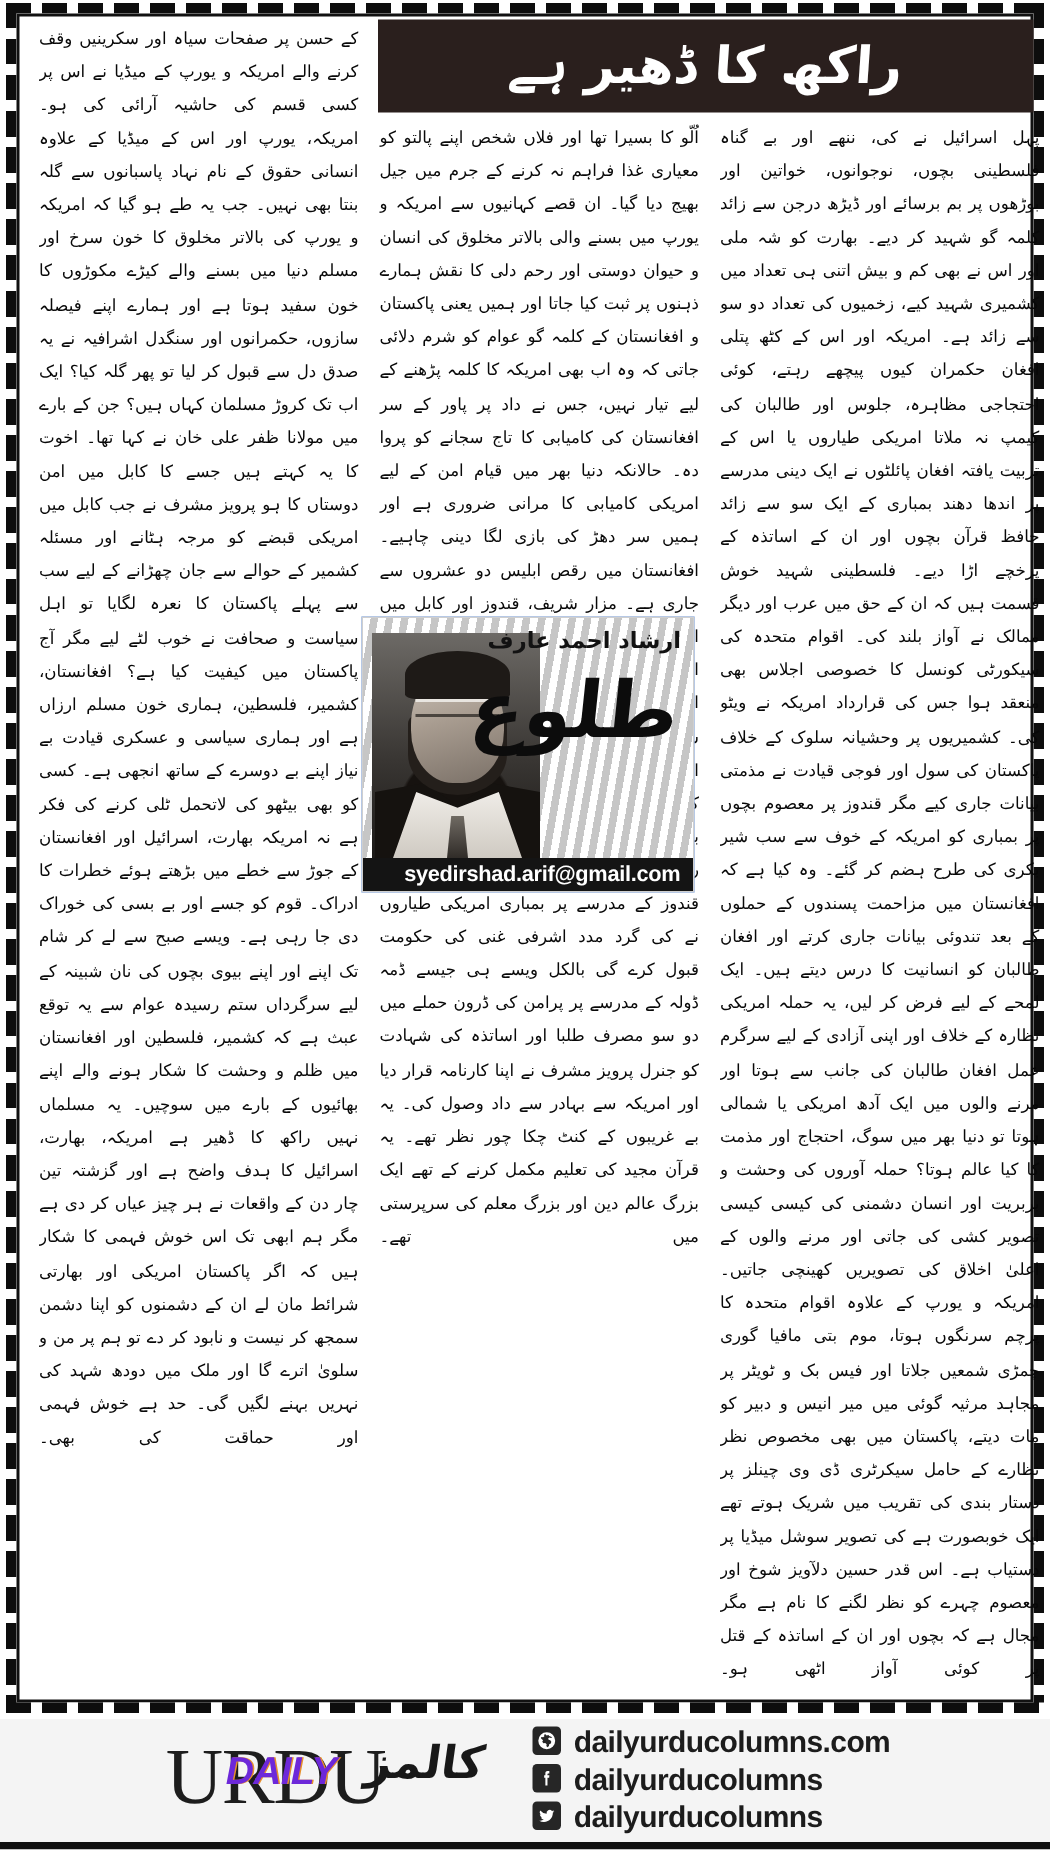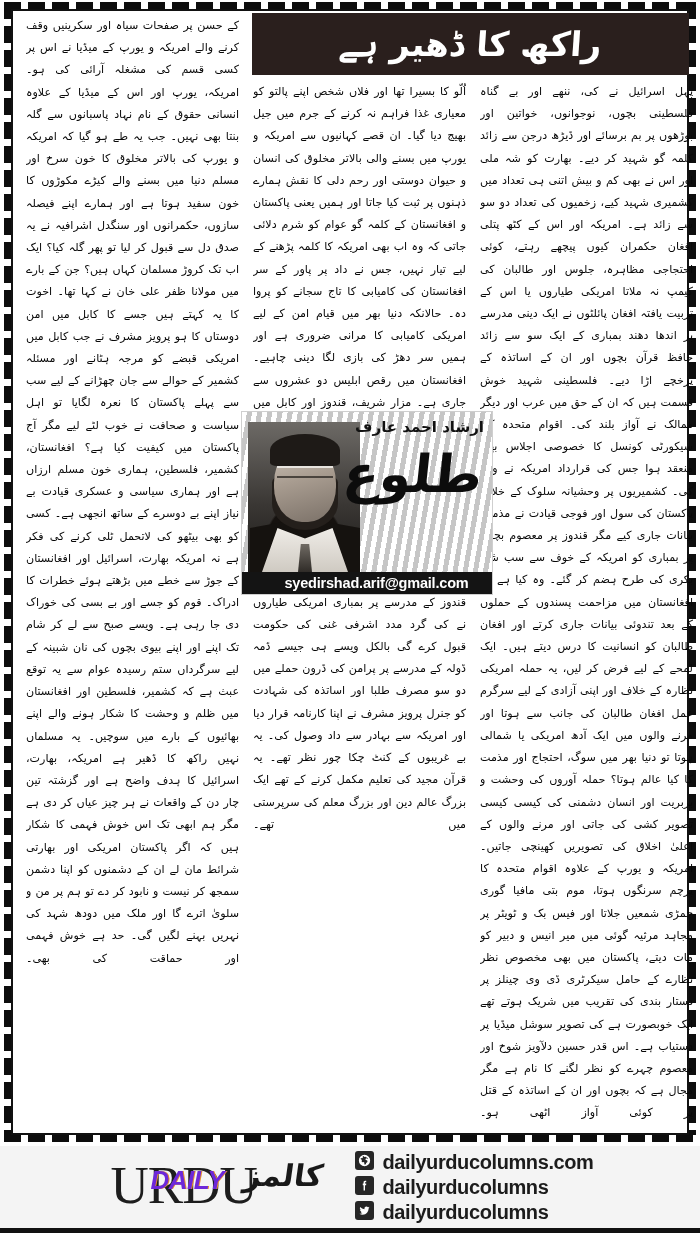--- a/index.html
+++ b/index.html
@@ -122,21 +122,21 @@
     text-align: center;
     text-align-last: center;
     display: block;
     margin: 4px 0 2px 0;
   }
 
   
   #author-block {
     position: absolute;
     left: 228px; top: 400px;
-    width: 252px; height: 184px;
+    width: 222px; height: 184px;
     background: #3b82f6;
     border: 1px solid #cfcfcf;
     overflow: hidden;
   }
   #author-bg {
     position: absolute; inset: 0;
     background:
       repeating-linear-gradient(100deg,
         #ffffff 0px, #ffffff 5px,
         #c6c6c6 5px, #c6c6c6 10px);
@@ -345,21 +345,21 @@
 
         <div class="col" id="col-1">
           <p class="body-text">پہل اسرائیل نے کی، ننھے اور بے گناہ فلسطینی بچوں، نوجوانوں، خواتین اور بوڑھوں پر بم برسائے اور ڈیڑھ درجن سے زائد کلمہ گو شہید کر دیے۔ بھارت کو شہ ملی اور اس نے بھی کم و بیش اتنی ہی تعداد میں کشمیری شہید کیے، زخمیوں کی تعداد دو سو سے زائد ہے۔ امریکہ اور اس کے کٹھ پتلی افغان حکمران کیوں پیچھے رہتے، کوئی احتجاجی مظاہرہ، جلوس اور طالبان کی کیمپ نہ ملاتا امریکی طیاروں یا اس کے تربیت یافتہ افغان پائلٹوں نے ایک دینی مدرسے پر اندھا دھند بمباری کے ایک سو سے زائد حافظ قرآن بچوں اور ان کے اساتذہ کے پرخچے اڑا دیے۔ فلسطینی شہید خوش قسمت ہیں کہ ان کے حق میں عرب اور دیگر ممالک نے آواز بلند کی۔ اقوام متحدہ کی سیکورٹی کونسل کا خصوصی اجلاس بھی منعقد ہوا جس کی قرارداد امریکہ نے ویٹو کی۔ کشمیریوں پر وحشیانہ سلوک کے خلاف پاکستان کی سول اور فوجی قیادت نے مذمتی بیانات جاری کیے مگر قندوز پر معصوم بچوں پر بمباری کو امریکہ کے خوف سے سب شیر بکری کی طرح ہضم کر گئے۔ وہ کیا ہے کہ افغانستان میں مزاحمت پسندوں کے حملوں کے بعد تندوئی بیانات جاری کرتے اور افغان طالبان کو انسانیت کا درس دیتے ہیں۔ ایک لمحے کے لیے فرض کر لیں، یہ حملہ امریکی نظارہ کے خلاف اور اپنی آزادی کے لیے سرگرم عمل افغان طالبان کی جانب سے ہوتا اور مرنے والوں میں ایک آدھ امریکی یا شمالی ہوتا تو دنیا بھر میں سوگ، احتجاج اور مذمت کا کیا عالم ہوتا؟ حملہ آوروں کی وحشت و بربریت اور انسان دشمنی کی کیسی کیسی تصویر کشی کی جاتی اور مرنے والوں کے اعلیٰ اخلاق کی تصویریں کھینچی جاتیں۔ امریکہ و یورپ کے علاوہ اقوام متحدہ کا پرچم سرنگوں ہوتا، موم بتی مافیا گوری چمڑی شمعیں جلاتا اور فیس بک و ٹویٹر پر مجاہد مرثیہ گوئی میں میر انیس و دبیر کو مات دیتے، پاکستان میں بھی مخصوص نظر نظارے کے حامل سیکرٹری ڈی وی چینلز پر دستار بندی کی تقریب میں شریک ہوتے تھے ایک خوبصورت ہے کی تصویر سوشل میڈیا پر دستیاب ہے۔ اس قدر حسین دلآویز شوخ اور معصوم چہرے کو نظر لگنے کا نام ہے مگر مجال ہے کہ بچوں اور ان کے اساتذہ کے قتل پر کوئی آواز اٹھی ہو۔</p>
         </div>
 
         <div class="col" id="col-2">
           <p class="body-text">اُلّو کا بسیرا تھا اور فلاں شخص اپنے پالتو کو معیاری غذا فراہم نہ کرنے کے جرم میں جیل بھیج دیا گیا۔ ان قصے کہانیوں سے امریکہ و یورپ میں بسنے والی بالاتر مخلوق کی انسان و حیوان دوستی اور رحم دلی کا نقش ہمارے ذہنوں پر ثبت کیا جاتا اور ہمیں یعنی پاکستان و افغانستان کے کلمہ گو عوام کو شرم دلائی جاتی کہ وہ اب بھی امریکہ کا کلمہ پڑھنے کے لیے تیار نہیں، جس نے داد پر پاور کے سر افغانستان کی کامیابی کا تاج سجانے کو پروا دہ۔ حالانکہ دنیا بھر میں قیام امن کے لیے امریکی کامیابی کا مرانی ضروری ہے اور ہمیں سر دھڑ کی بازی لگا دینی چاہیے۔ افغانستان میں رقص ابلیس دو عشروں سے جاری ہے۔ مزار شریف، قندوز اور کابل میں افغان طالبان اور ان کے ساتھی عرب، چیچن اور پاکستانی جانبازوں کے ساتھ اس صدی کے اوائل میں جو بجی و تاریخ کا حصہ ہے انسانی سرکشت کا ایک ایسا کران ہے پٹرول بھرنے اور آگ لگا کر کشتے اٹھتے خون کے ڈالے کر کرتی دھوپ میں مرتی شدت اور لوہے کی بند کنٹینروں میں جلے جھلسے کا انتظار کرتے رہے اور اس کے بعد فاتحین کا مشغلہ رہا۔ قندوز کے مدرسے پر بمباری امریکی طیاروں نے کی گرد مدد اشرفی غنی کی حکومت قبول کرے گی بالکل ویسے ہی جیسے ڈمہ ڈولہ کے مدرسے پر پرامن کی ڈرون حملے میں دو سو مصرف طلبا اور اساتذہ کی شہادت کو جنرل پرویز مشرف نے اپنا کارنامہ قرار دیا اور امریکہ سے بہادر سے داد وصول کی۔ یہ بے غریبوں کے کنٹ چکا چور نظر تھے۔ یہ قرآن مجید کی تعلیم مکمل کرنے کے تھے ایک بزرگ عالم دین اور بزرگ معلم کی سرپرستی میں تھے۔</p>
         </div>
 
         <div class="col" id="col-3">
-          <p class="body-text">کے حسن پر صفحات سیاہ اور سکرینیں وقف کرنے والے امریکہ و یورپ کے میڈیا نے اس پر کسی قسم کی مشغلہ آرائی کی ہو۔</p>
+          <p class="body-text">کے حسن پر صفحات سیاہ اور سکرینیں وقف کرنے والے امریکہ و یورپ کے میڈیا نے اس پر کسی قسم کی حاشیہ آرائی کی ہو۔</p>
           <p class="body-text">امریکہ، یورپ اور اس کے میڈیا کے علاوہ انسانی حقوق کے نام نہاد پاسبانوں سے گلہ بنتا بھی نہیں۔ جب یہ طے ہو گیا کہ امریکہ و یورپ کی بالاتر مخلوق کا خون سرخ اور مسلم دنیا میں بسنے والے کیڑے مکوڑوں کا خون سفید ہوتا ہے اور ہمارے اپنے فیصلہ سازوں، حکمرانوں اور سنگدل اشرافیہ نے یہ صدق دل سے قبول کر لیا تو پھر گلہ کیا؟ ایک اب تک کروڑ مسلمان کہاں ہیں؟ جن کے بارے میں مولانا ظفر علی خان نے کہا تھا۔ اخوت کا یہ کہتے ہیں جسے کا کابل میں امن دوستاں کا ہو پرویز مشرف نے جب کابل میں امریکی قبضے کو مرجہ ہٹانے اور مسئلہ کشمیر کے حوالے سے جان چھڑانے کے لیے سب سے پہلے پاکستان کا نعرہ لگایا تو اہل سیاست و صحافت نے خوب لٹے لیے مگر آج پاکستان میں کیفیت کیا ہے؟ افغانستان، کشمیر، فلسطین، ہماری خون مسلم ارزاں ہے اور ہماری سیاسی و عسکری قیادت بے نیاز اپنے بے دوسرے کے ساتھ انجھی ہے۔ کسی کو بھی بیٹھو کی لاتحمل ٹلی کرنے کی فکر ہے نہ امریکہ بھارت، اسرائیل اور افغانستان کے جوڑ سے خطے میں بڑھتے ہوئے خطرات کا ادراک۔ قوم کو جسے اور بے بسی کی خوراک دی جا رہی ہے۔ ویسے صبح سے لے کر شام تک اپنے اور اپنے بیوی بچوں کی نان شبینہ کے لیے سرگرداں ستم رسیدہ عوام سے یہ توقع عبث ہے کہ کشمیر، فلسطین اور افغانستان میں ظلم و وحشت کا شکار ہونے والے اپنے بھائیوں کے بارے میں سوچیں۔ یہ مسلماں نہیں راکھ کا ڈھیر ہے امریکہ، بھارت، اسرائیل کا ہدف واضح ہے اور گزشتہ تین چار دن کے واقعات نے ہر چیز عیاں کر دی ہے مگر ہم ابھی تک اس خوش فہمی کا شکار ہیں کہ اگر پاکستان امریکی اور بھارتی شرائط مان لے ان کے دشمنوں کو اپنا دشمن سمجھ کر نیست و نابود کر دے تو ہم پر من و سلویٰ اترے گا اور ملک میں دودھ شہد کی نہریں بہنے لگیں گی۔ حد ہے خوش فہمی اور حماقت کی بھی۔</p>
         </div>
 
       </div>
 
       <div id="headline-bar">
         <span id="headline-text">راکھ کا ڈھیر ہے</span>
       </div>
 
       <div id="author-block">

